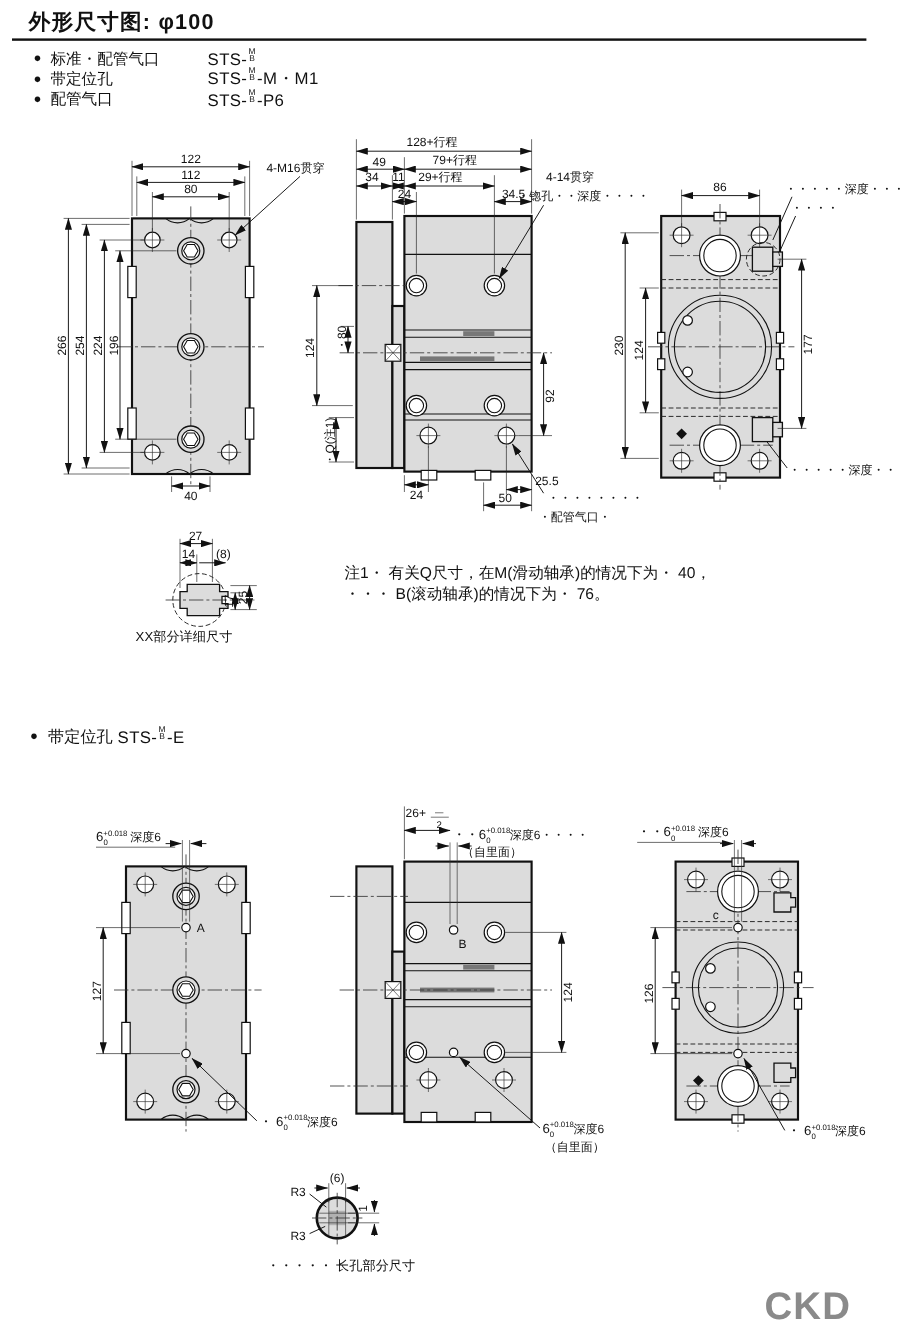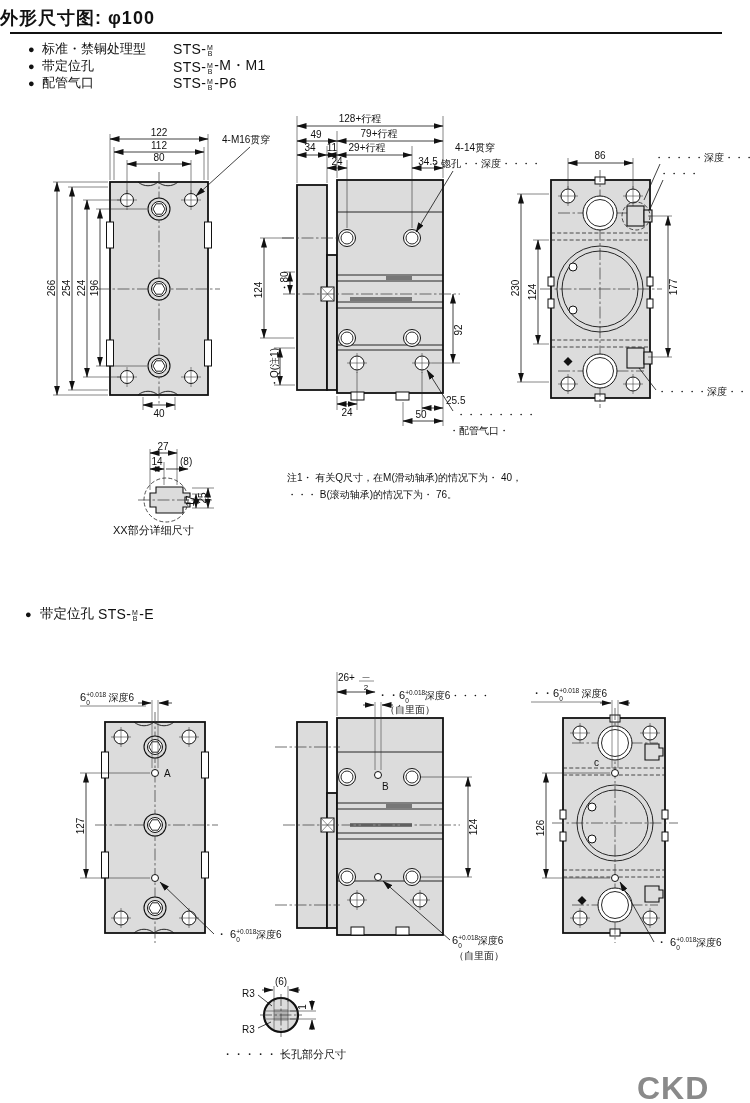--- a/index.html
+++ b/index.html
@@ -1,26 +1,26 @@
 <!DOCTYPE html>
 <html><head>
 <meta charset="utf-8">
 <style>
   html,body{margin:0;padding:0;background:#fff;}
   body{font-family:"Liberation Sans","DejaVu Sans",sans-serif;color:#111;}
   .page{position:relative;width:750px;height:1103px;background:#fff;overflow:hidden;}
-  .title{position:absolute;left:0;top:6px;font-size:18px;font-weight:bold;letter-spacing:1px;}
+  .title{position:absolute;left:24px;top:6px;font-size:18px;font-weight:bold;letter-spacing:1px;}
   .rule{position:absolute;left:10px;top:32px;width:712px;height:2px;background:#111;}
   .types{position:absolute;left:28px;top:40px;font-size:13px;}
   .trow{display:flex;align-items:center;height:17px;}
   .bullet{width:14px;font-size:11px;}
   .tlabel{width:131px;}
-  .code{font-size:14px;letter-spacing:.3px;display:inline-flex;align-items:flex-end;}
+  .code{font-size:14px;letter-spacing:.3px;display:inline-flex;align-items:flex-start;}
   .stk{display:inline-flex;flex-direction:column;font-size:7px;line-height:6px;text-align:center;vertical-align:middle;margin:0 1px;}
-  .note{position:absolute;left:287px;top:469px;font-size:10px;line-height:17px;}
+  .note{position:absolute;left:287px;top:469px;font-size:13px;line-height:17px;}
   .sec2{position:absolute;left:25px;top:605px;font-size:13.5px;}
   .sec2 .l1{display:flex;align-items:center;height:18px;}
   .sec2 .l1 .bullet{width:15px;}
   .sec2 .l1 .slabel{margin-right:4px;}
   .sec2 .l2{margin-left:10px;margin-top:4px;font-size:12.5px;}
   .ckd{position:absolute;left:637px;top:1070px;font-size:32px;font-weight:bold;color:#8a8a8a;letter-spacing:1px;}
   svg{position:absolute;left:0;}
   svg text{font-family:"Liberation Sans","DejaVu Sans",sans-serif;fill:#111;}
   .t{font-size:10px;}
   .ts{font-size:11px;}
@@ -41,21 +41,21 @@
 <body>
 
 <div class="page">
 
   <div class="title">外形尺寸图: φ100</div>
   <div class="rule"></div>
 
   <div class="types">
     <div class="trow">
       <span class="bullet">●</span>
-      <span class="tlabel">标准・禁铜处理型</span>
+      <span class="tlabel">标准・配管气口</span>
       <span class="code">
           <span>STS-</span>
           <span class="stk">
             <span>M</span>
             <span>B</span>
           </span>
           <span></span>
         </span>
     </div>
     <div class="trow">

